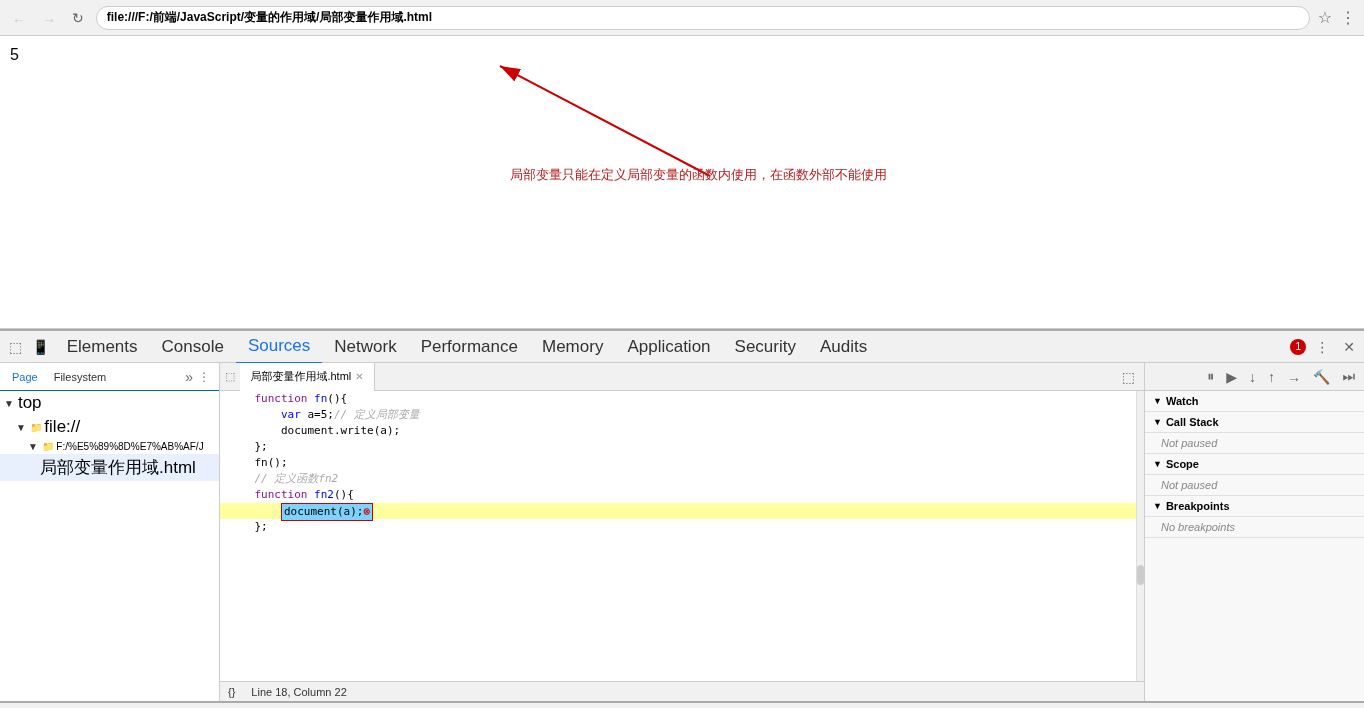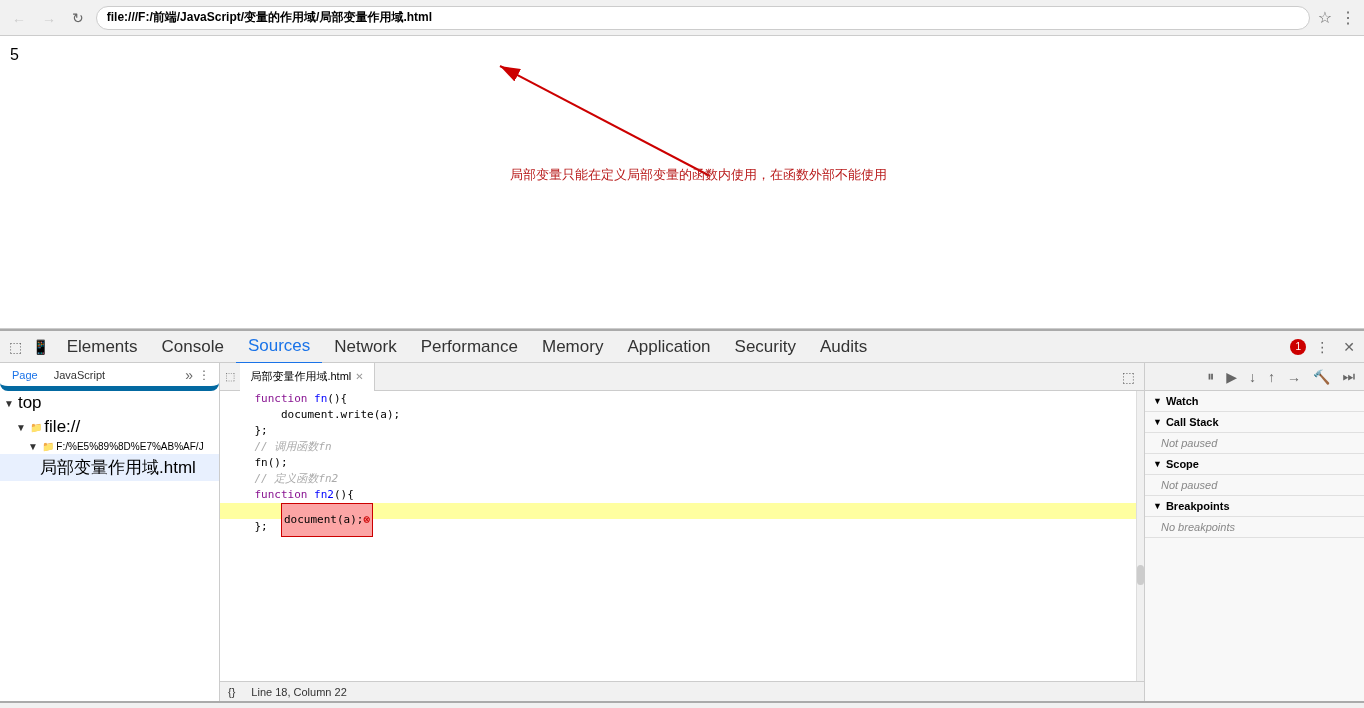--- a/index.html
+++ b/index.html
@@ -41,21 +41,21 @@
     
     .devtools-body {
       display: flex; flex: 1; overflow: hidden;
     }
 
     
     .left-panel {
       width: 220px; border-right: 1px solid #ccc; display: flex; flex-direction: column; background: #fff;
     }
     .panel-tabs {
-      display: flex; align-items: center; border-bottom: 5px solid #0369a1; height: 28px; padding: 0 4px; border-radius: 8px;
+      display: flex; align-items: center; border-bottom: 1px solid #0369a1; height: 28px; padding: 0 4px;
     }
     .panel-tab {
       padding: 4px 8px; font-size: 11px; cursor: pointer; color: #333;
     }
     .panel-tab.active { color: #1a73e8; }
     .panel-more { margin-left: auto; cursor: pointer; color: #666; font-size: 14px; }
     .file-tree { flex: 1; overflow-y: auto; font-size: 11px; }
     .tree-item { display: flex; align-items: center; padding: 2px 4px; cursor: pointer; gap: 2px; }
     .tree-expand { color: #333; font-size: 10px; margin-right: 2px; }
     .tree-label { font-size: 17px; }
@@ -72,21 +72,21 @@
       display: flex; align-items: center; padding: 0 10px; height: 28px; font-size: 11px; cursor: pointer; border-right: 1px solid #ccc; gap: 4px; background: #fff;
     }
     .source-tab .close-x { color: #999; font-size: 10px; cursor: pointer; }
     .source-icons { margin-left: auto; display: flex; align-items: center; gap: 4px; padding-right: 4px; }
     .source-content { flex: 1; overflow: hidden; display: flex; position: relative; }
     .line-numbers { width: 32px; background: #f8f8f8; border-right: 1px solid #eee; font-family: monospace; font-size: 11px; color: #999; padding-top: 0; text-align: right; padding-right: 4px; user-select: none; overflow: hidden; }
     .line-number { height: 16px; line-height: 16px; }
     .code-area { flex: 1; font-family: monospace; font-size: 11px; overflow: hidden; }
     .code-line { height: 16px; line-height: 16px; padding-left: 8px; white-space: pre; }
     .code-line.error-line { background: #ffffa0; }
-    .error-box { display: inline-block; background: #fca5a5; border: 1px solid #c00; padding: 8px 2px; }
+    .error-box { display: inline-block; background: #7dd3fc; border: 1px solid #c00; padding: 0 2px; }
 
     
     .devtools-scrollbar { width: 8px; background: #f0f0f0; border-left: 1px solid #ddd; position: relative; }
     .devtools-scrollbar-thumb { position: absolute; top: 60%; width: 100%; height: 20px; background: #ccc; border-radius: 4px; }
 
     
     .status-bar { height: 20px; border-top: 1px solid #ccc; display: flex; align-items: center; padding: 0 8px; font-size: 11px; color: #333; gap: 16px; background: #f1f1f1; }
 
     
     .right-panel { width: 220px; border-left: 1px solid #ccc; background: #f8f8f8; display: flex; flex-direction: column; font-size: 11px; overflow: hidden; }
@@ -155,21 +155,21 @@
       <button class="icon-btn">⋮</button>
       <button class="icon-btn">✕</button>
     </div>
   </div>
 
   <div class="devtools-body">
 
     <div class="left-panel">
       <div class="panel-tabs">
         <span class="panel-tab active">Page</span>
-        <span class="panel-tab">JavaScript</span>
+        <span class="panel-tab">Filesystem</span>
         <span class="panel-more">»</span>
         <button class="icon-btn" style="font-size:12px;">⋮</button>
       </div>
       <div class="file-tree">
         <div class="tree-item">
           <span class="tree-expand">▼</span>
           <span class="tree-label">top</span>
         </div>
         <div class="tree-item" style="padding-left:16px;">
           <span class="tree-expand">▼</span>
@@ -194,23 +194,23 @@
           <span>局部变量作用域.html</span>
           <span class="close-x">✕</span>
         </div>
         <div class="source-icons">
           <button class="icon-btn">⬚</button>
         </div>
       </div>
       <div class="source-content">
         <div class="code-area">
           <div class="code-line"><span style="color:#881391;">    function</span> <span style="color:#00f;">fn</span><span>(){</span></div>
+          <div class="code-line">        <span style="color:#00f;">var</span> a=5;<span style="color:#aaa; font-style:italic;">// 定义局部变量</span></div>
           <div class="code-line">        document.write(a);</div>
           <div class="code-line">    };</div>
-          <div class="code-line">    <span style="color:#aaa; font-style:italic;">// 调用函数fn</span></div>
           <div class="code-line">    fn();</div>
           <div class="code-line">    <span style="color:#aaa; font-style:italic;">// 定义函数fn2</span></div>
           <div class="code-line">    <span style="color:#881391;">function</span> <span style="color:#00f;text-align:right;">fn2</span>(){</div>
           <div class="code-line error-line">        <span class="error-box">document(a);<span style="color:#c00; font-weight:bold;">⊗</span></span></div>
           <div class="code-line">    };</div>
         </div>
 
         <div class="devtools-scrollbar">
           <div class="devtools-scrollbar-thumb"></div>
         </div>

